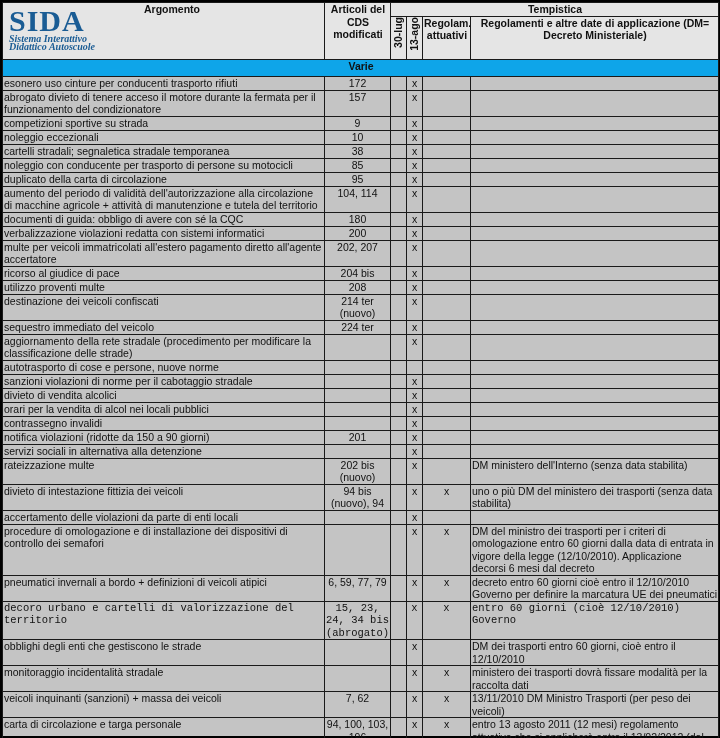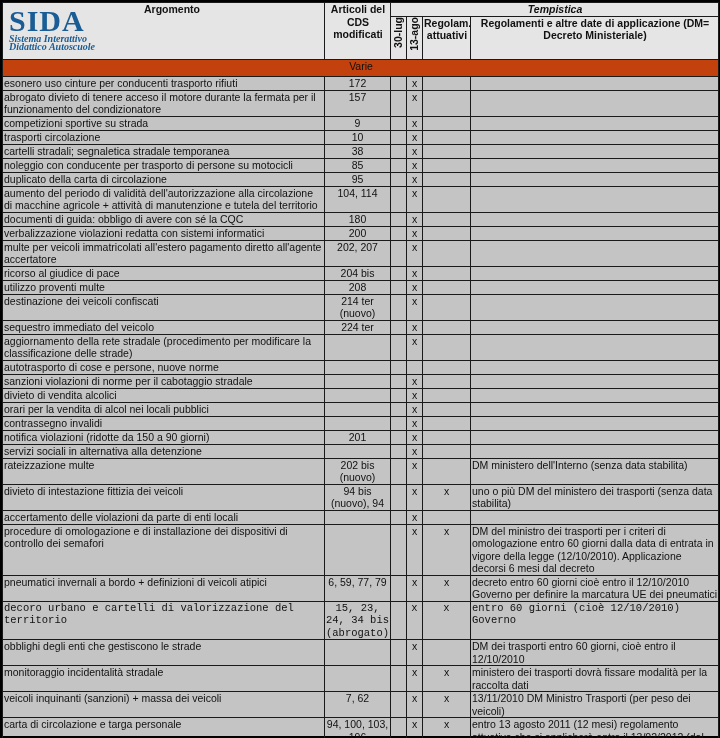--- a/index.html
+++ b/index.html
@@ -5,21 +5,21 @@
   html, body { margin:0; padding:0; background:#ffffff; }
   body { width:720px; height:738px; overflow:hidden; font-family:"Liberation Sans", sans-serif; }
   .wrap { position:relative; width:720px; height:738px; border:2px solid #000; box-sizing:border-box; background:#c4c4c4; }
   table.grid { border-collapse:collapse; table-layout:fixed; width:716px; }
   table.grid td { border:1px solid #1a1a1a; padding:0 0 0 1px; vertical-align:top; font-size:10.5px; line-height:12.5px; color:#111; overflow:hidden; }
   .hdr td { background:#e5e5e5; font-weight:bold; text-align:center; vertical-align:middle; font-size:10.5px; line-height:12.5px; }
   .logo-cell { padding:4px 0 0 6px !important; text-align:left !important; vertical-align:top !important; }
   .logo-main { font-family:"Liberation Serif", serif; font-weight:bold; color:#1a5c94; font-size:30px; line-height:28px; letter-spacing:1px; }
   .logo-sub { font-family:Liberation Serif, serif; font-style:italic; font-weight:bold; color:#1a5c94; font-size:10px; line-height:8px; }
   .vert { writing-mode:vertical-rl; transform:rotate(180deg); font-weight:bold; font-size:10.5px; display:inline-block; }
-  .section td { background:#c2410c; font-size:17px; font-weight:normal; text-align:center; height:16px; line-height:16px; border-top:2px solid #000; border-bottom:2px solid #000; }
+  .section td { background:#0ea5e9; font-size:17px; font-weight:bold; text-align:center; height:16px; line-height:16px; border-top:2px solid #000; border-bottom:2px solid #000; }
   .c { text-align:center; padding:0 !important; }
   .x { text-align:center; padding:0 !important; }
   .r1 td { height:13px; }
   .r2 td { height:25px; }
   .r3 td { height:37px;font-family:Liberation Mono, monospace; }
   .r4 td { height:49px; }
   .r6 td { height:73px; }
 </style>
 </head>
 <body>
@@ -38,21 +38,21 @@
       <tr class="hdr">
         <td rowspan="2" style="height:54px; position:relative;">
           <div class="logo-cell" style="position:absolute; left:0; top:0;">
             <div class="logo-main">SIDA</div>
             <div class="logo-sub">Sistema Interattivo</div>
             <div class="logo-sub">Didattico Autoscuole</div>
           </div>
           <span style="position:relative; left:8px;">Argomento</span>
         </td>
         <td rowspan="2">Articoli del CDS modificati</td>
-        <td colspan="4" style="height:12px;font-style:italic;">Tempistica</td>
+        <td colspan="4" style="height:12px;">Tempistica</td>
       </tr>
       <tr class="hdr">
         <td style="height:42px; padding:0;"><span class="vert">30-lug</span></td>
         <td style="padding:0;"><span class="vert">13-ago</span></td>
         <td>Regolam. attuativi</td>
         <td>Regolamenti e altre date di applicazione (DM= Decreto Ministeriale)</td>
       </tr>
       <tr class="section">
         <td colspan="6">Varie</td>
       </tr>
@@ -76,21 +76,21 @@
         </tr>
         <tr class="r1">
           <td>competizioni sportive su strada</td>
           <td class="c">9</td>
           <td class="x"></td>
           <td class="x">x</td>
           <td class="x"></td>
           <td></td>
         </tr>
         <tr class="r1">
-          <td>trasporti circolazione</td>
+          <td>noleggio eccezionali</td>
           <td class="c">10</td>
           <td class="x"></td>
           <td class="x">x</td>
           <td class="x"></td>
           <td></td>
         </tr>
         <tr class="r1">
           <td>cartelli stradali; segnaletica stradale temporanea</td>
           <td class="c">38</td>
           <td class="x"></td>

